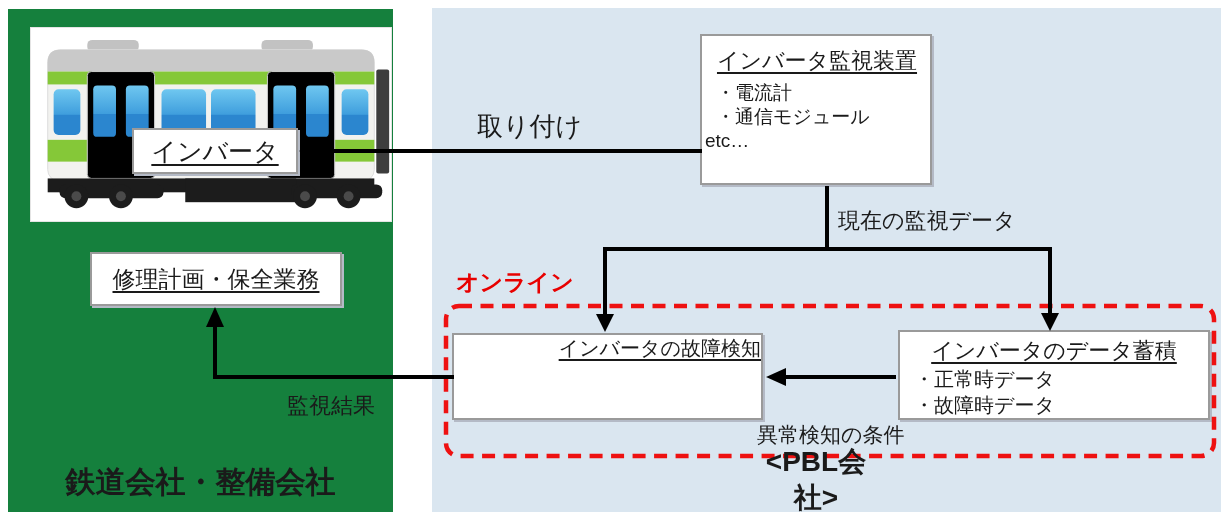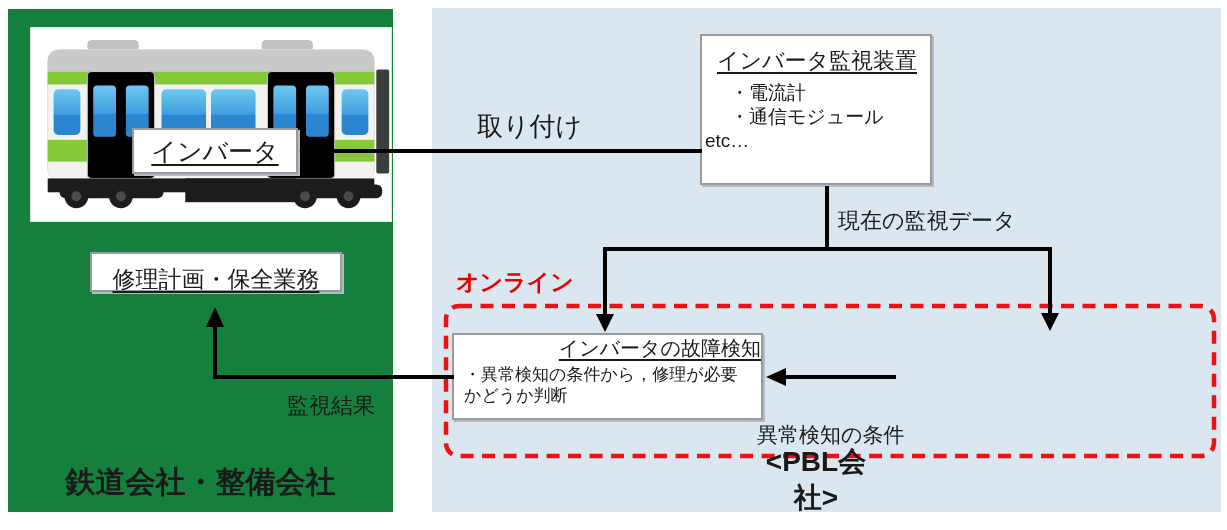--- a/index.html
+++ b/index.html
@@ -30,26 +30,26 @@
   }
   .wbox .title {
     display: block; text-align: center;
     text-decoration: underline;
     text-underline-offset: 4px;
     text-decoration-thickness: 2px;
   }
 
   .inverter-box { left: 132px; top: 128px; width: 166px; height: 46px;
     font-size: 25px; line-height: 42px; z-index: 3; }
-  .repair-box { left: 90px; top: 252px; width: 252px; height: 40px;
+  .repair-box { left: 90px; top: 252px; width: 252px; height: 54px;
     font-size: 23px; line-height: 50px; }
 
   .monitor-box { left: 700px; top: 34px; width: 232px; height: 151px; font-size: 19px; }
   .monitor-box .title { font-size: 22px; margin: 10px 6px 5px 8px; }
-  .monitor-box .item { display: block; padding-left: 28px; line-height: 24px; }
+  .monitor-box .item { display: block; padding-left: 14px; line-height: 24px; }
   .monitor-box .item:last-child { padding-left: 3px; }
 
   .detect-box { left: 452px; top: 333px; width: 311px; height: 87px; }
   .detect-box .title { font-size: 20px; margin-top: 0; text-align: right; }
   .detect-box .body { display: block; font-size: 17px; line-height: 21px; padding: 2px 7px 0 10px; }
 
   .storage-box { left: 898px; top: 330px; width: 312px; height: 90px; }
   .storage-box .title { font-size: 22px; margin-top: 4px; }
   .storage-box .item { display: block; font-size: 20px; line-height: 26px; padding-left: 14px; }
 
@@ -147,23 +147,27 @@
 
   <div class="wbox monitor-box">
     <span class="title">インバータ監視装置</span>
     <span class="item">・電流計</span>
     <span class="item">・通信モジュール</span>
     <span class="item">etc…</span>
   </div>
 
   <div class="wbox detect-box">
     <span class="title">インバータの故障検知</span>
-    <span class="body">・異常検知の条件から，修理が必要かどうか判断</span>
   </div>
 
+  <div class="wbox storage-box">
+    <span class="title">インバータのデータ蓄積</span>
+    <span class="item">・正常時データ</span>
+    <span class="item">・故障時データ</span>
+  </div>
 
   <div class="label attach-label">取り付け</div>
   <div class="label online-label">オンライン</div>
   <div class="label current-data-label">現在の監視データ</div>
   <div class="label anomaly-label">異常検知の条件</div>
   <div class="label monitor-result-label">監視結果</div>
 
   <div class="railway-label">鉄道会社・整備会社</div>
   <div class="pbl-label">&lt;PBL会社&gt;</div>
 

